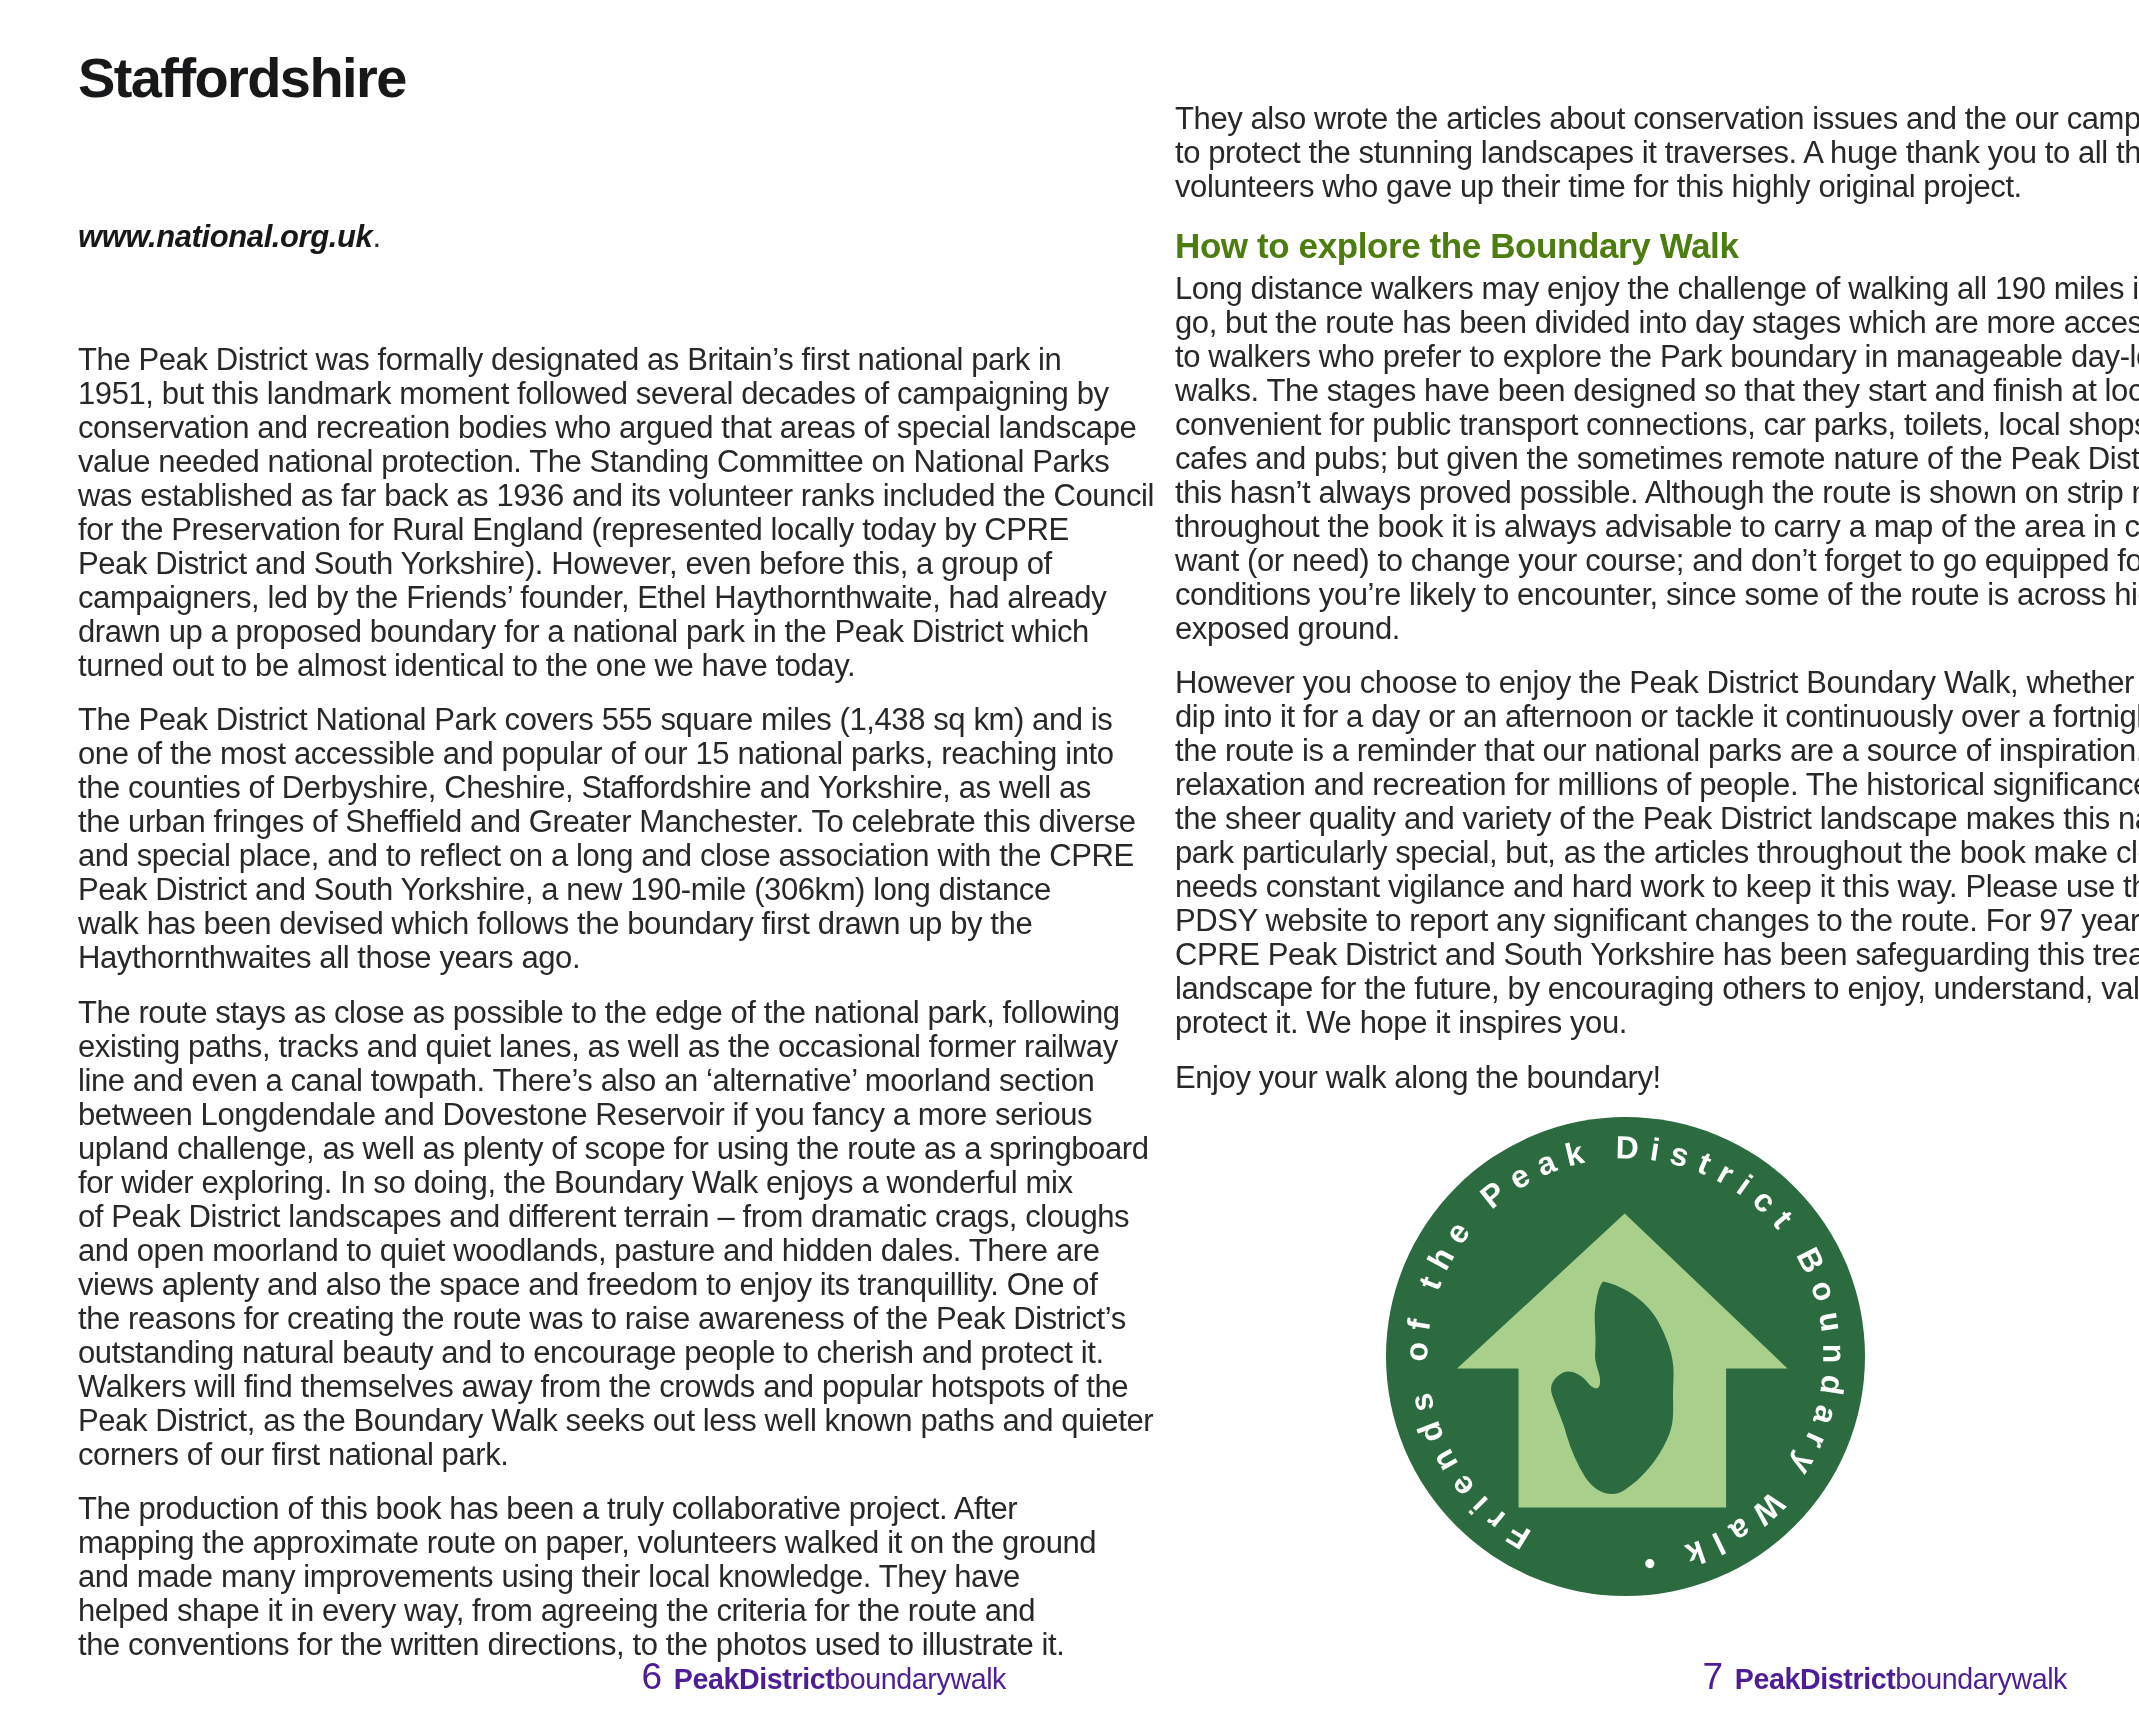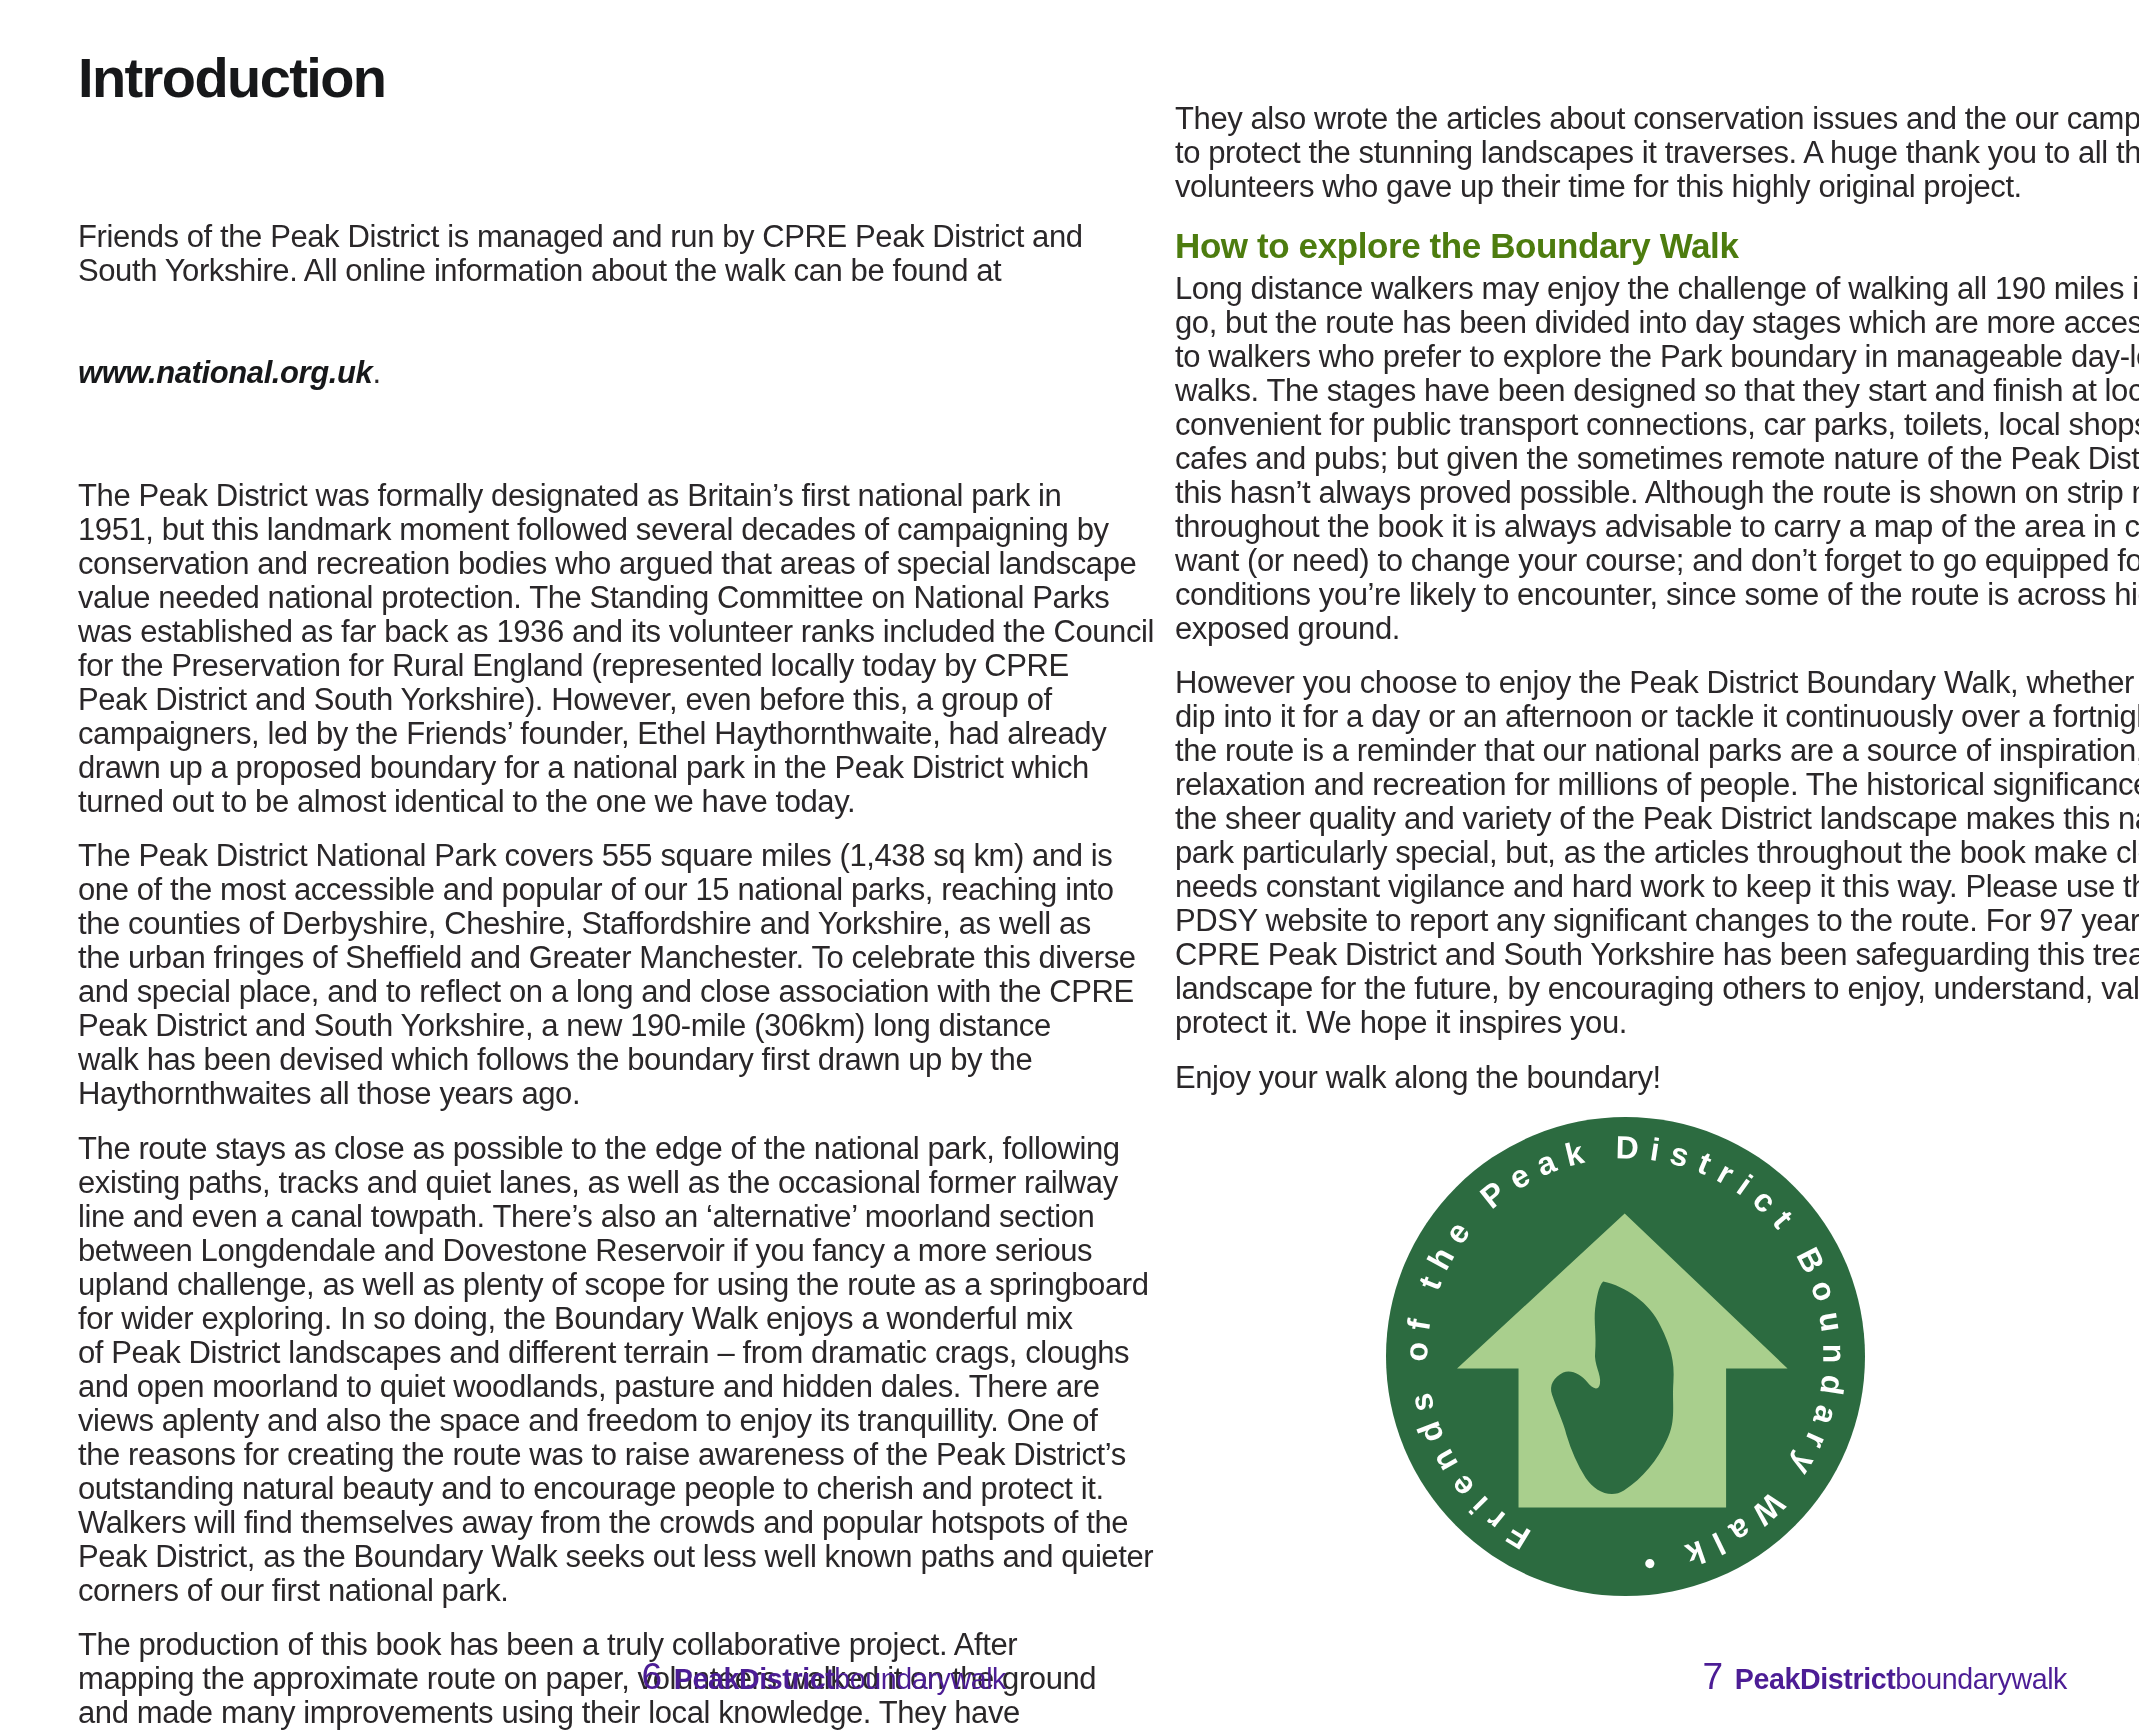--- a/index.html
+++ b/index.html
@@ -43,25 +43,23 @@
     font-family:"Liberation Sans", sans-serif;
     font-weight:700;
     font-size:40px;
     letter-spacing:6px;
   }
 </style>
 </head>
 <body>
 
 <div class="col col-left">
-  <h1 class="title">Introduction</h1>
+  <h1 class="title">Staffordshire</h1>
 
   <p class="para">
-    <span class="ln">Friends of the Peak District is managed and run by CPRE Peak District and
-South Yorkshire. All online information about the walk can be found at</span>
     <span class="ln"><strong class="url">www.national.org.uk</strong><span>.</span></span>
   </p>
 
   <p class="para">The Peak District was formally designated as Britain’s first national park in
 1951, but this landmark moment followed several decades of campaigning by
 conservation and recreation bodies who argued that areas of special landscape
 value needed national protection. The Standing Committee on National Parks
 was established as far back as 1936 and its volunteer ranks included the Council
 for the Preservation for Rural England (represented locally today by CPRE
 Peak District and South Yorkshire). However, even before this, a group of

